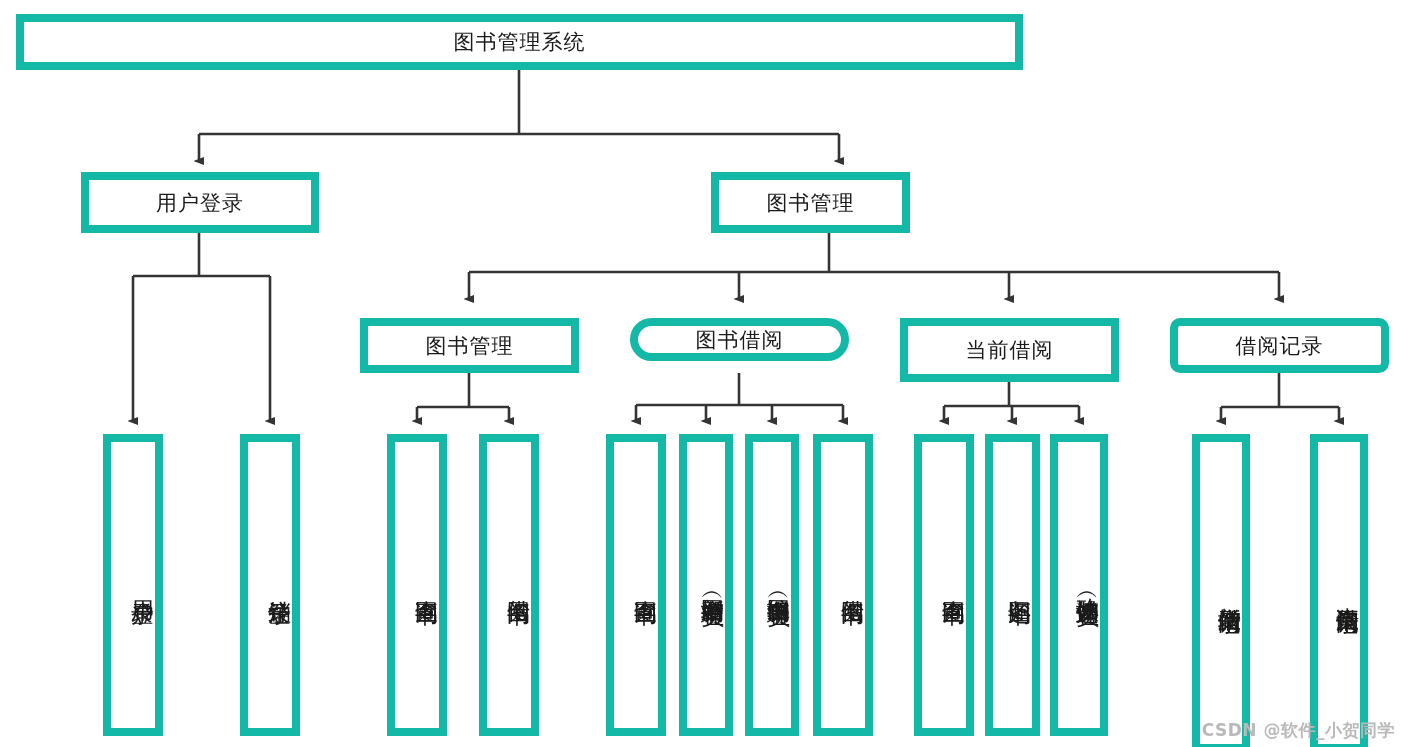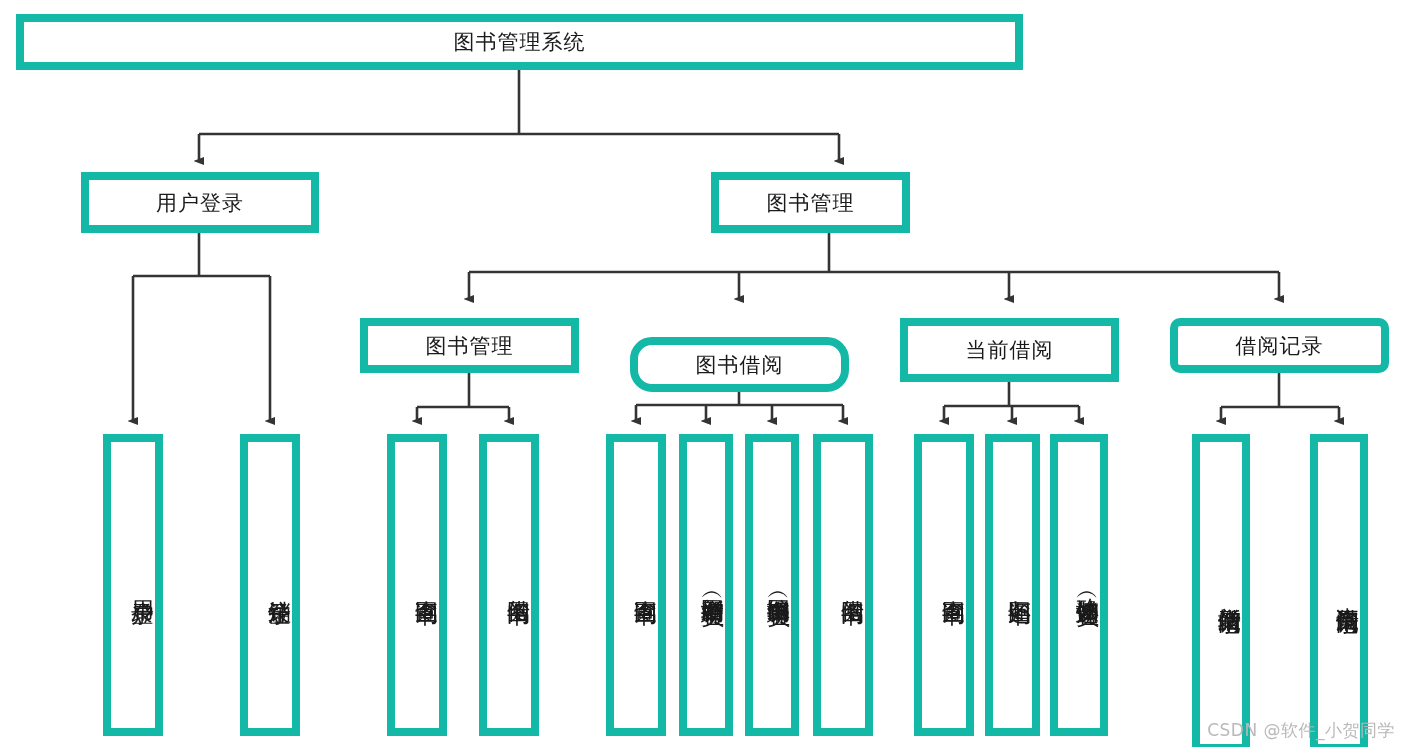--- a/index.html
+++ b/index.html
@@ -57,20 +57,21 @@
     display: block;
   }
   .watermark {
     position: absolute;
     right: 10px;
     bottom: 5px;
     font-size: 17px;
     color: #b9b9b9;
     white-space: nowrap;
     letter-spacing: 0.5px;
+    font-weight: bold;
   }
 </style>
 </head>
 <body>
 
 <div id="diagram-root">
 
   <svg class="connectors" viewBox="0 0 1405 747" xmlns="http://www.w3.org/2000/svg">
     <defs>
       <marker id="arrow" markerWidth="10" markerHeight="10" refX="5" refY="5" orient="auto" markerUnits="userSpaceOnUse">
@@ -130,21 +131,21 @@
   </div>
 
   <div class="node horiz" style="left:711px; top:172px; width:199px; height:61px;">
     <span>图书管理</span>
   </div>
 
   <div class="node horiz" style="left:360px; top:318px; width:219px; height:55px;">
     <span>图书管理</span>
   </div>
 
-  <div class="node horiz" style="left:630px; top:337px; width:219px; height:55px;border-radius:22px;">
+  <div class="node horiz" style="left:630px; top:318px; width:219px; height:43px;border-radius:22px;">
     <span>图书借阅</span>
   </div>
 
   <div class="node horiz" style="left:900px; top:318px; width:219px; height:64px;">
     <span>当前借阅</span>
   </div>
 
   <div class="node horiz" style="left:1170px; top:318px; width:219px; height:55px;border-radius:10px;">
     <span>借阅记录</span>
   </div>

